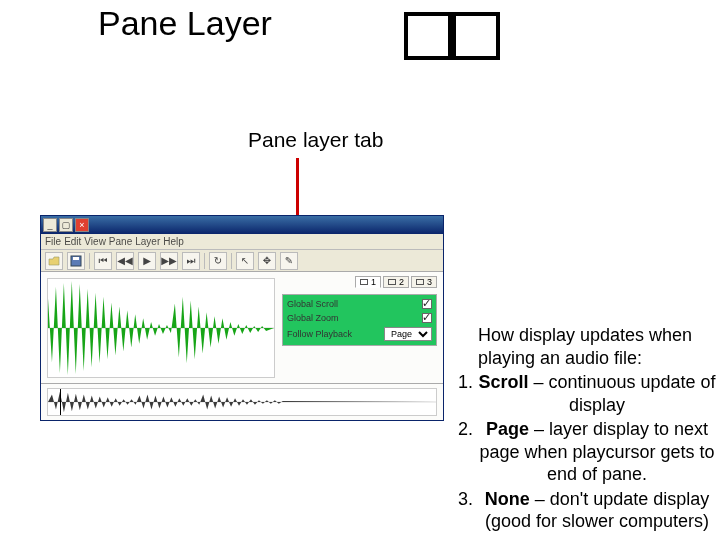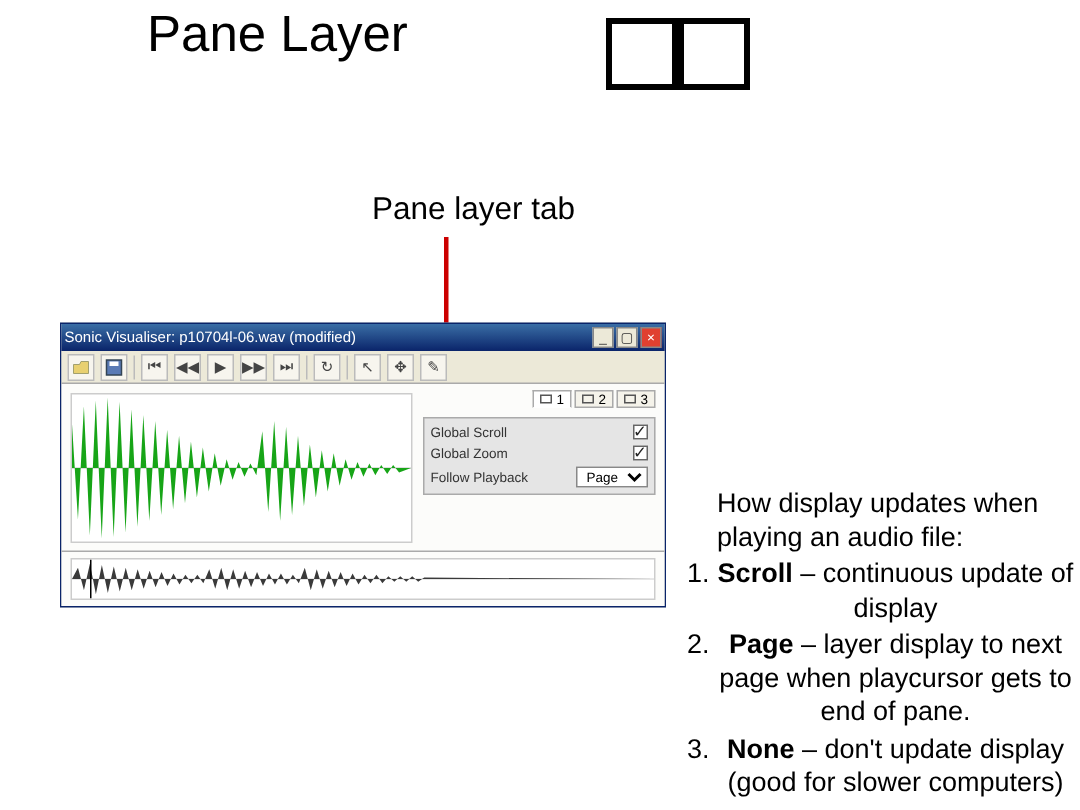--- a/index.html
+++ b/index.html
@@ -25,21 +25,21 @@
   .tbtn { width: 18px; height: 18px; border: 1px solid #bbb; background: #f7f5ee; display: flex; align-items: center; justify-content: center; font-size: 10px; color: #444; }
   .tsep { width: 1px; height: 16px; background: #bbb; }
 
   .pane-area { position: relative; height: 112px; background: #fcfcfa; border-bottom: 1px solid #aaa; }
   .wave { position: absolute; left: 6px; top: 6px; width: 228px; height: 100px; background: #fff; border: 1px solid #ccc; overflow: hidden; }
   .wave svg { width: 100%; height: 100%; display: block; }
   .tabs { position: absolute; right: 6px; top: 4px; display: flex; gap: 2px; }
   .tab { border: 1px solid #aaa; background: #f5f3ea; padding: 0 4px; font-size: 9px; display: flex; align-items: center; gap: 3px; }
   .tab .sqicon { display:inline-block; width:8px; height:6px; border:1px solid #555; }
   .tab.sel { background: #fff; border-bottom-color: #fff; }
-  .propbox { position: absolute; right: 6px; top: 22px; width: 155px; background: #e5e5e5; border: 1px solid #aaa; padding: 4px 4px; font-size: 9px; display: flex; flex-direction: column; gap: 4px; }
+  .propbox { position: absolute; right: 6px; top: 22px; width: 155px; background: #22c55e; border: 1px solid #aaa; padding: 4px 4px; font-size: 9px; display: flex; flex-direction: column; gap: 4px; }
   .proprow { display: flex; align-items: center; gap: 4px; }
   .proprow .chk { width: 10px; height: 10px; border: 1px solid #666; background: #fff; position: relative; }
   .proprow .chk.checked::after { content:"✓"; position:absolute; top:-3px; left:-1px; font-size:11px; color:#222; }
   .proprow label { flex: 1; color: #333; }
   .proprow select { font-size: 9px; border: 1px solid #888; background: #fff; padding: 0 2px; height: 14px; }
 
   .overview { height: 36px; background: #fcfcfa; display: flex; align-items: center; padding: 0 6px; }
   .ov { width: 390px; height: 28px; background: #fff; border: 1px solid #ccc; position: relative; overflow: hidden; }
   .ov svg { width: 100%; height: 100%; display:block; }
   .marker { position: absolute; left: 12px; top: 0; width: 1px; height: 100%; background: #000; }
@@ -57,26 +57,33 @@
   <span></span><span></span>
 </div>
 
 <div class="annot">Pane layer tab</div>
 <div class="arrowline"></div>
 <div class="arrowhead"></div>
 <div class="highlight-box"></div>
 
 <div class="win">
   <div class="titlebar">
-    <span class="titlebar-text">Sonic Visualiser: p10704l-06.wav (modified)</span>
     <div class="wbtns">
       <div class="wbtn">_</div>
       <div class="wbtn">▢</div>
       <div class="wbtn close">×</div>
     </div>
+  </div>
+  <div class="menubar">
+    <span>File</span>
+    <span>Edit</span>
+    <span>View</span>
+    <span>Pane</span>
+    <span>Layer</span>
+    <span>Help</span>
   </div>
   <div class="toolbar">
     <div class="tbtn">
         <svg width="12" height="10">
           <path d="M1 3h4l1-2h5v8H1z" fill="#e8d070" stroke="#996" stroke-width="0.6"></path>
         </svg>
       </div>
     <div class="tbtn">
         <svg width="12" height="12">
           <rect x="1" y="1" width="10" height="10" fill="#5b7bb5" stroke="#345"></rect>

